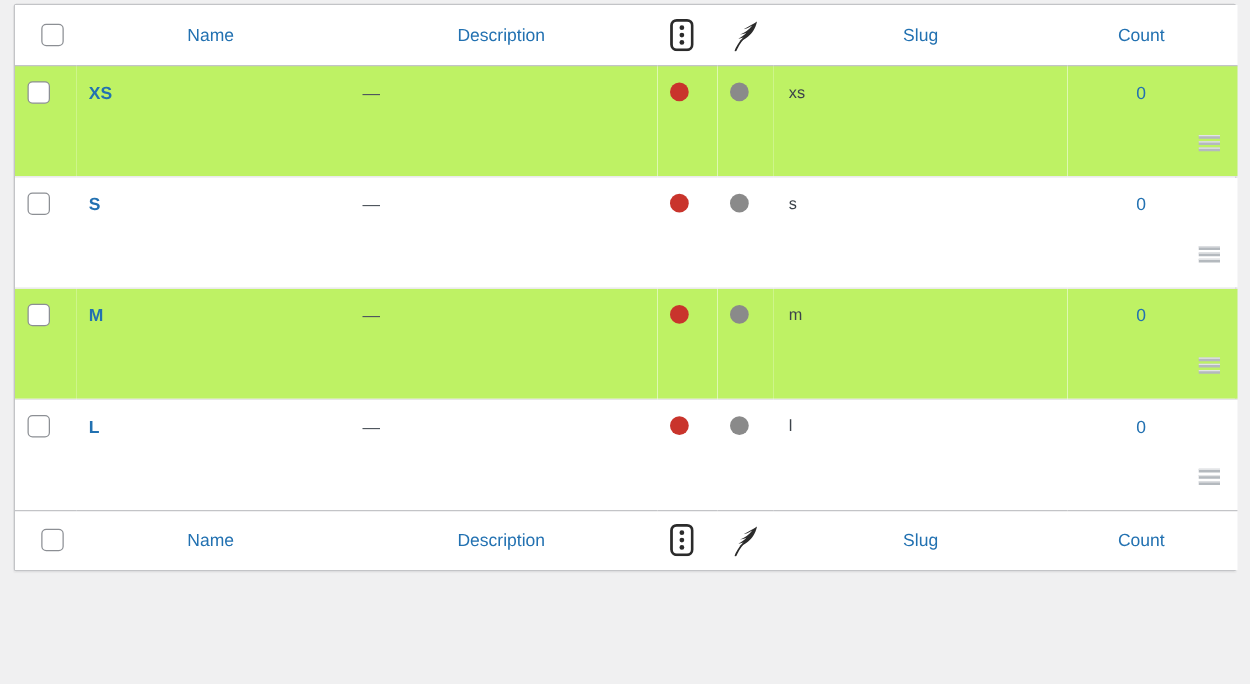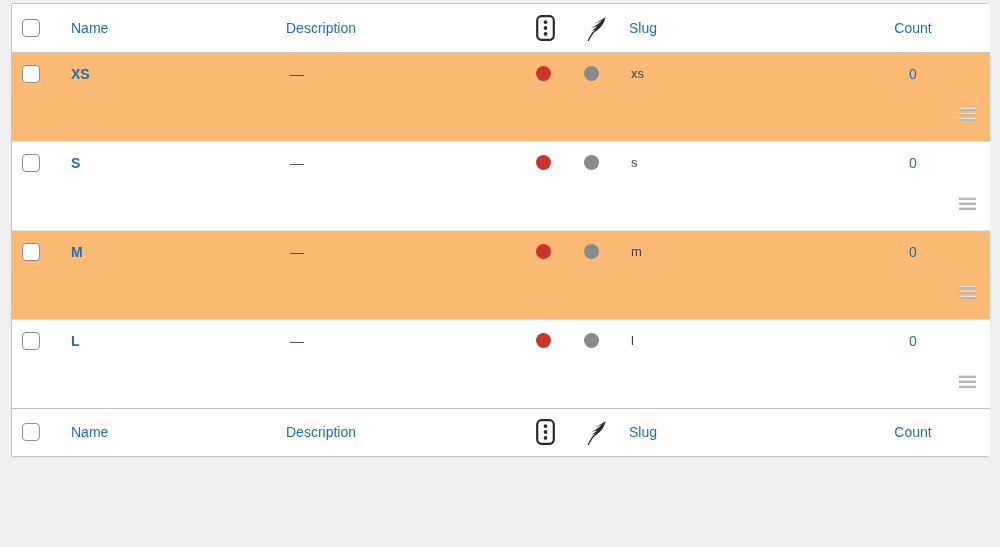--- a/index.html
+++ b/index.html
@@ -41,40 +41,40 @@
   col.c-light { width: 48px; }
   col.c-feat  { width: 45px; }
   col.c-slug  { width: 235px; }
   col.c-count { width: 136px; }
 
   
   thead th, tfoot th {
     height: 48px;
     padding: 0 10px;
     vertical-align: middle;
-    text-align: left;
+    text-align: center;
     font-size: 14px;
     font-weight: 400;
     color: #2271b1;
     background: #fff;
     border-bottom: 1px solid #c3c4c7;
     white-space: nowrap;
   }
   tfoot th {
     border-bottom: none;
     border-top: 1px solid #c3c4c7;
   }
   thead th.cb, tfoot th.cb { padding-left: 10px; padding-right: 0; }
   thead th.col-count, tfoot th.col-count { text-align: center; padding-right: 28px; margin-top: 44px; }
   thead th.col-icon, tfoot th.col-icon { text-align: left; padding-left: 10px; padding-right: 0; }
   thead th.col-name, tfoot th.col-name { padding-left: 10px; }
 
   
   tbody tr { height: 89px; }
-  tbody tr.alt { background: #fdba74; }
+  tbody tr.alt { background: #bef264; }
   tbody tr.plain { background: #fff; }
   tbody td {
     vertical-align: top;
     padding: 11px 10px 0 10px;
     font-size: 14px;
     color: #3c434a;
     border-bottom: 1px solid #e5e5e5;
     position: relative;
   }
   tbody tr:last-child td { border-bottom: 1px solid #c3c4c7; }

